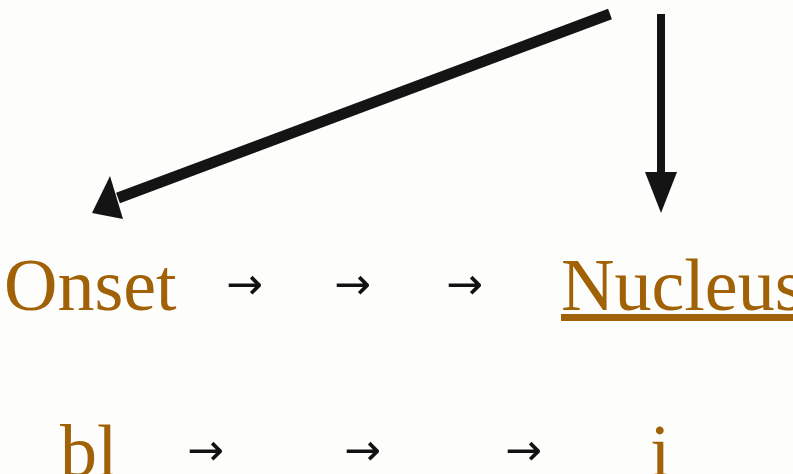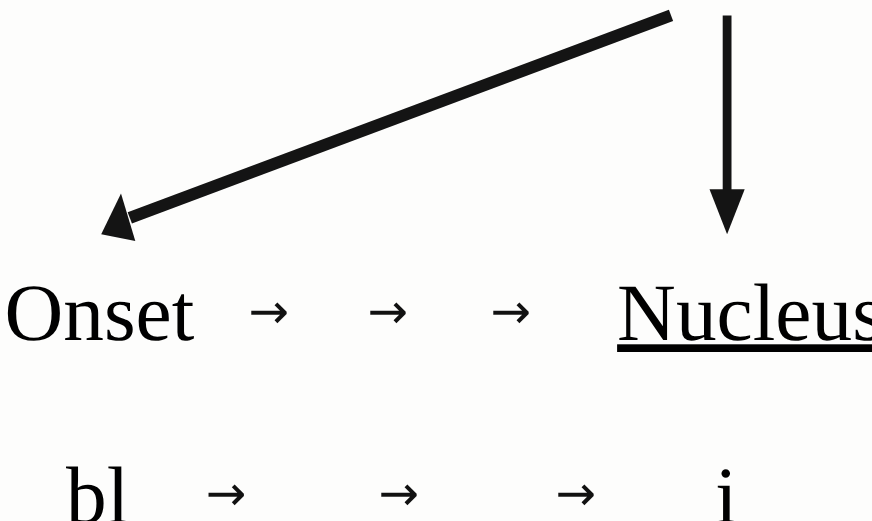--- a/index.html
+++ b/index.html
@@ -1,18 +1,18 @@
 <!DOCTYPE html>
 <html><head>
   <meta charset="utf-8">
   <style>
     html, body { margin: 0; padding: 0; background: #fdfdfc; }
     body { width: 793px; height: 474px; position: relative; overflow: hidden; font-family: "Liberation Serif", "DejaVu Serif", serif; color: #111; }
     svg.arrows { position: absolute; left: 0; top: 0; }
-    .label { position: absolute; font-family: "Liberation Serif", "DejaVu Serif", serif; color: #000000; line-height: 1; white-space: nowrap; }
+    .label { position: absolute; font-family: "Liberation Serif", "DejaVu Serif", serif; color: #a16207; line-height: 1; white-space: nowrap; }
     .big { font-size: 74px; }
     .small-arrow { position: absolute; font-family: "DejaVu Sans", sans-serif; font-size: 44px; line-height: 1; color: #111; }
   </style>
 </head>
 <body>
 
 <svg class="arrows" width="793" height="474">
   <g>
     <line x1="610" y1="14" x2="118" y2="198" stroke="#141414" stroke-width="11"></line>
     <polygon points="92,213 110,176 123,219" fill="#141414"></polygon>

